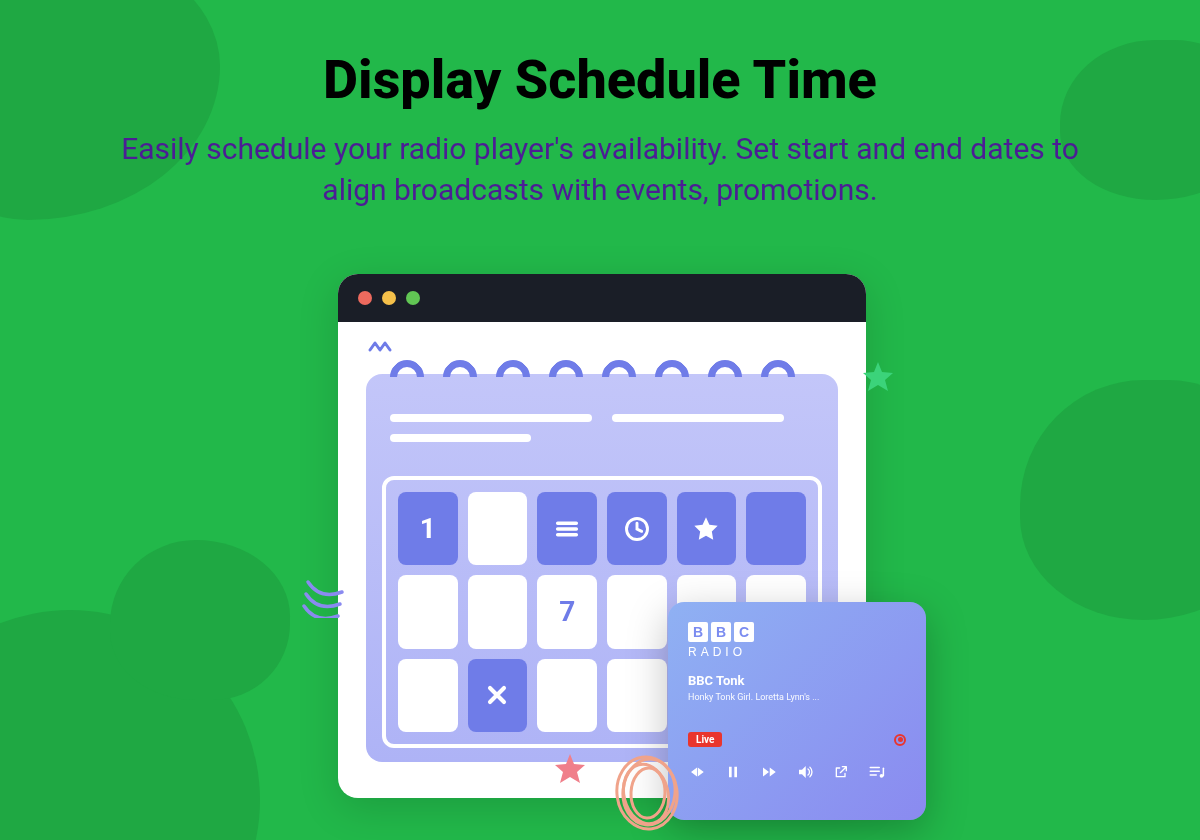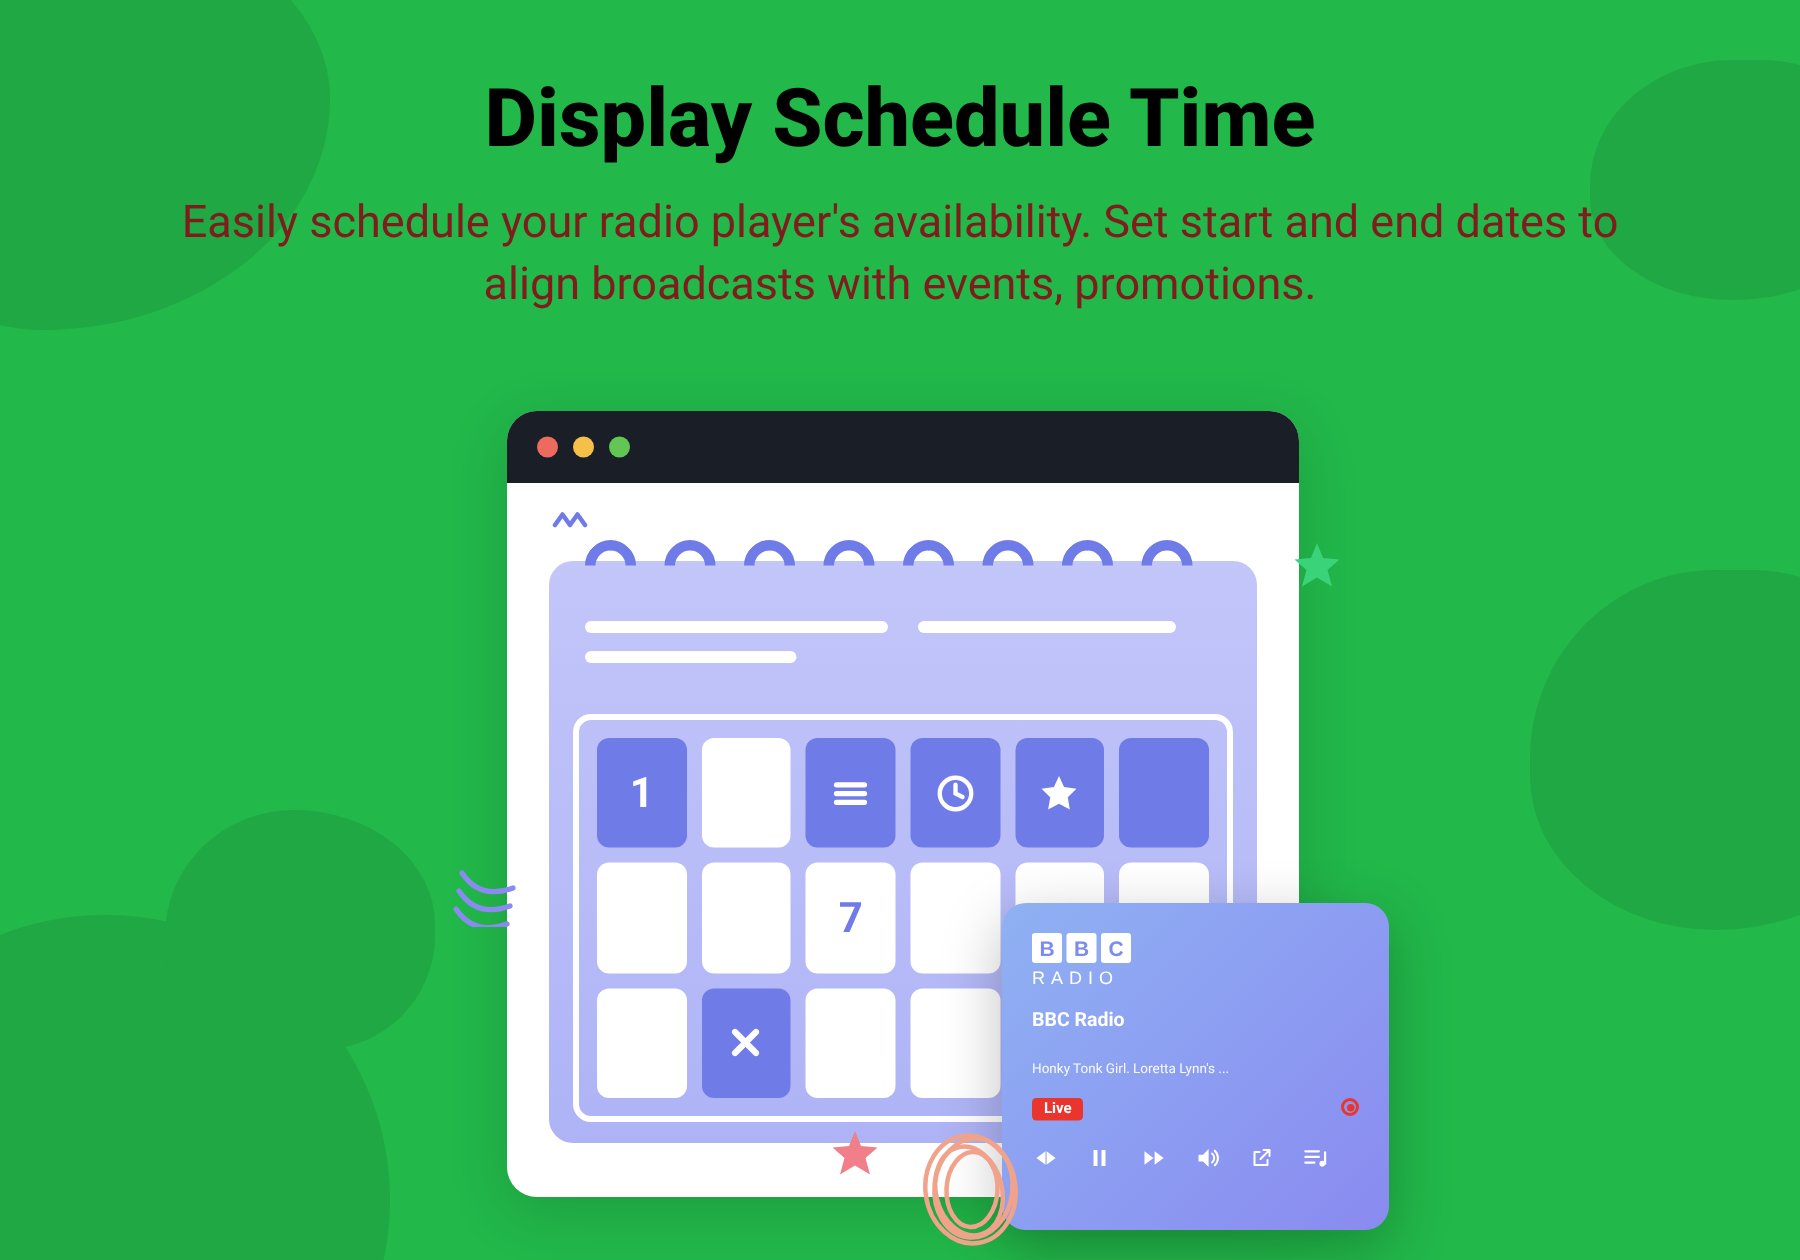--- a/index.html
+++ b/index.html
@@ -21,21 +21,21 @@
 .title {
   color: #000000;
   font-size: 54px;
   font-weight: 800;
   text-align: center;
   padding-top: 48px;
   position: relative;
   z-index: 2;
 }
 .subtitle {
-  color: #7f1d1d;
+  color: #4c1d95;
   font-size: 30px;
   font-weight: 400;
   text-align: center;
   max-width: 980px;
   margin: 18px auto 0;
   line-height: 1.35;
   position: relative;
   z-index: 2;
 }
 
@@ -177,28 +177,28 @@
   margin-top: 3px;
   font-weight: 400;
 }
 .player-station {
   font-size: 13px;
   font-weight: 700;
   margin-top: 14px;
 }
 .player-track {
   font-size: 9px;
-  margin-top: 20px;
+  margin-top: 4px;
   opacity: 0.95;
 }
 .live-row {
   display: flex;
-  align-items: flex-start;
+  align-items: center;
   gap: 27px;
-  margin-top: 14px;
+  margin-top: 30px;
 }
 .live-badge {
   background: #e9352e;
   padding: 2px 8px;
   border-radius: 3px;
   font-size: 10px;
   font-weight: 700;
 }
 .rec-dot {
   width: 12px; height: 12px;
@@ -337,21 +337,21 @@
 
   <div class="player">
     <div class="player-logo">
       <div class="bbc-boxes">
         <div class="bbc-box">B</div>
         <div class="bbc-box">B</div>
         <div class="bbc-box">C</div>
       </div>
       <div class="radio-text">RADIO</div>
     </div>
-    <div class="player-station">BBC Radio</div>
+    <div class="player-station">BBC Tonk</div>
     <div class="player-track">Honky Tonk Girl. Loretta Lynn's ...</div>
     <div class="live-row">
       <div class="live-badge">Live</div>
       <div class="rec-dot"></div>
     </div>
     <div class="controls">
       <div class="ctrl">
         <svg viewBox="0 0 24 24" width="18" height="18">
             <path d="M11 18V6l-8 6 8 6zm1-12v12l8-6-8-6z" fill="#fff" transform="scale(-1,1) translate(-24,0)"></path>
           </svg>

